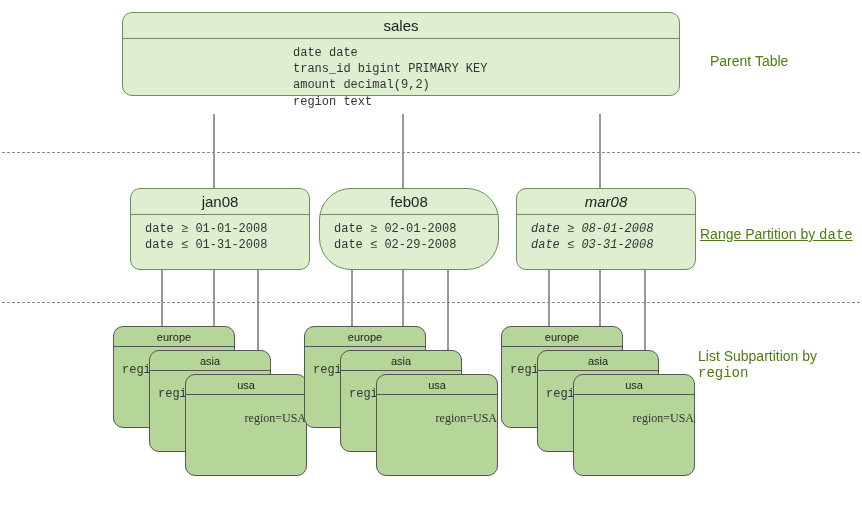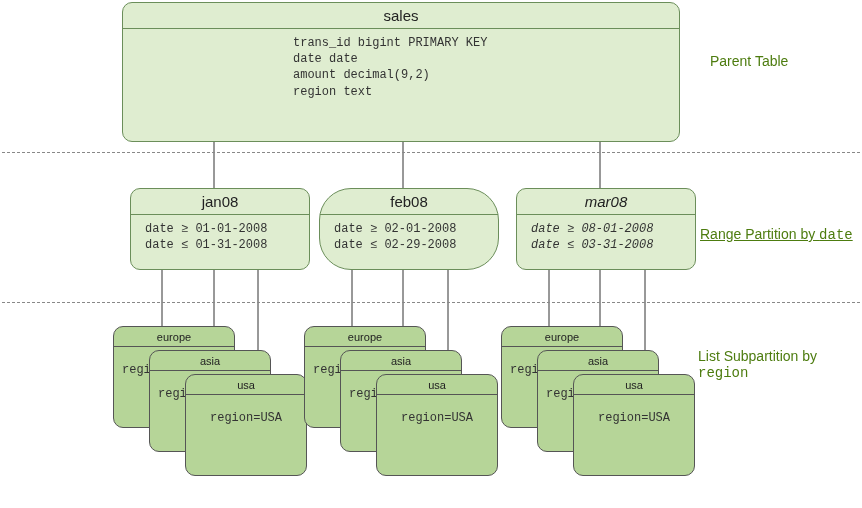--- a/index.html
+++ b/index.html
@@ -27,21 +27,21 @@
   color: #222;
 }
 .box-body {
   padding: 6px 10px 8px 14px;
   font-family: "Courier New", monospace;
   font-size: 12px;
   color: #333;
   line-height: 1.35;
   text-align: left;
 }
-.parent { left: 122px; top: 2px; width: 558px; height: 140px; }
+.parent { left: 122px; top: 12px; width: 558px; height: 84px; }
 .parent .box-body { padding-left: 170px; }
 
 .partition { width: 180px; height: 82px; }
 #p-jan { left: 130px; top: 188px; }
 #p-feb { left: 319px; top: 188px; border-radius: 32px; }
 #p-mar { left: 516px; top: 188px; font-style: italic; }
 
 .subbox {
   position: absolute;
   width: 122px;
@@ -59,21 +59,21 @@
   font-size: 11px;
   color: #222;
 }
 .sub-body {
   font-family: "Courier New", monospace;
   font-size: 12px;
   color: #333;
   padding: 16px 0 0 8px;
   white-space: nowrap;
 }
-.sub-body.center { text-align: center; padding-left: 0; }
+.sub-body.center { text-align: right; padding-left: 0; font-family: Liberation Serif, serif; }
 
 .label {
   position: absolute;
   font-size: 14px;
   color: #4d7c0f;
   font-family: Arial, sans-serif;
 }
 .label .mono { font-family: "Courier New", monospace; }
 
 svg.wires {
@@ -110,22 +110,22 @@
   <line x1="600" y1="270" x2="600" y2="350" stroke="#333" stroke-width="1"></line>
   <line x1="645" y1="270" x2="645" y2="374" stroke="#333" stroke-width="1"></line>
 </svg>
 
 <div class="dashed-line" style="top:152px"></div>
 <div class="dashed-line" style="top:302px"></div>
 
 <div class="box parent">
   <div class="box-title">sales</div>
   <div class="box-body">
+    <div>date date</div>
     <div>trans_id bigint PRIMARY KEY</div>
-    <div>date date</div>
     <div>amount decimal(9,2)</div>
     <div>region text</div>
   </div>
 </div>
 
 <div class="label" style="left:710px; top:53px;">Parent Table</div>
 <div class="label" style="left:700px; top:226px;text-decoration:underline;">
   <span>Range Partition by </span><span class="mono">date</span>
 </div>
 <div class="label" style="left:698px; top:348px;">

